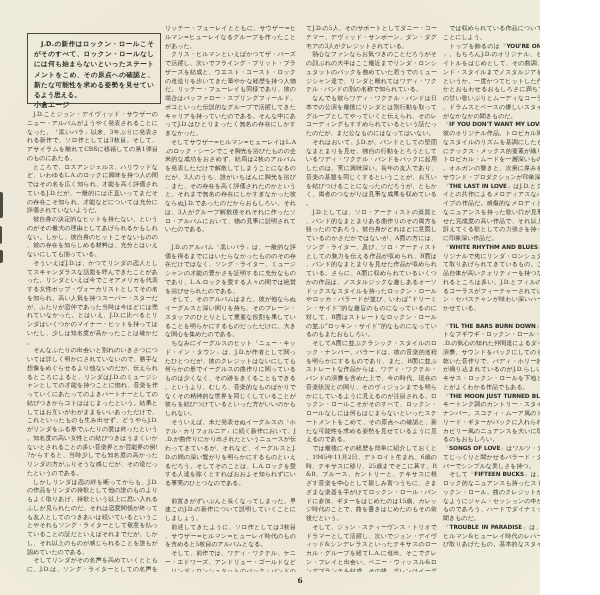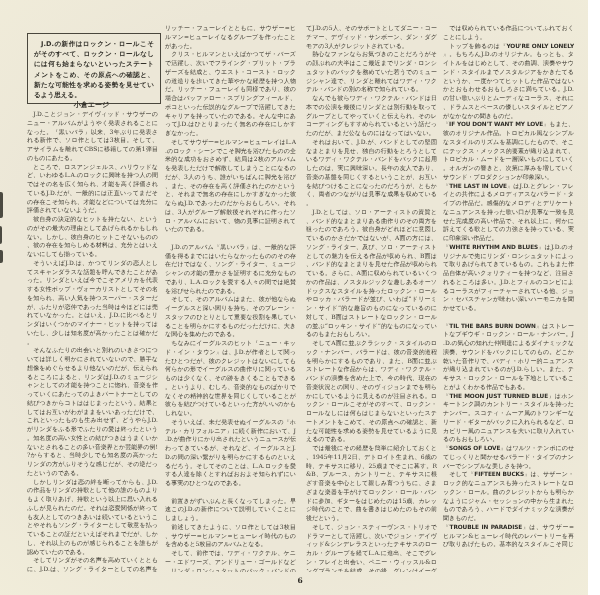--- a/index.html
+++ b/index.html
@@ -1,34 +1,34 @@
 <!DOCTYPE html>
 <html lang="ja"><head>
 <meta charset="utf-8">
 <style>
   html,body{margin:0;padding:0;}
   body{width:600px;height:595px;font-family:"DejaVu Serif","Liberation Serif",serif;}
   .page{
-    position:relative;width:588px;height:595px;overflow:hidden;
+    position:relative;width:540px;height:595px;overflow:hidden;
     background:radial-gradient(ellipse 95% 88% at 50% 47%, #ece7d7 52%, #f1edda 82%, #f7f3da 100%);
     color:#3a372f;
   }
   
   .intro-box{
     position:absolute;left:27px;top:33px;width:134px;height:71px;
     border:1px solid #4a473d;box-sizing:border-box;padding:5px 6px 3px 6px;
   }
   .intro-text{
     margin:0;font-family:"DejaVu Sans","Liberation Sans",sans-serif;
     font-weight:700;font-size:6.6px;line-height:10.2px;
     text-align:justify;word-break:break-all;line-break:anywhere;color:#33312a;
   }
   .intro-signature{
     margin:0;padding-right:5px;font-family:"DejaVu Sans","Liberation Sans",sans-serif;
-    font-weight:700;font-size:7px;line-height:10px;text-align:center;color:#33312a;
+    font-weight:700;font-size:7px;line-height:10px;text-align:left;color:#33312a;
   }
   
   .col{
     position:absolute;width:131px;overflow:hidden;
     font-size:6px;line-height:8.75px;letter-spacing:0;
     color:#3a372f;
   }
   #col1{left:27px;top:110px;height:462px;}
   #col2{left:165px;top:24px;height:548px;}
   #col3{left:306px;top:24px;height:548px;}

